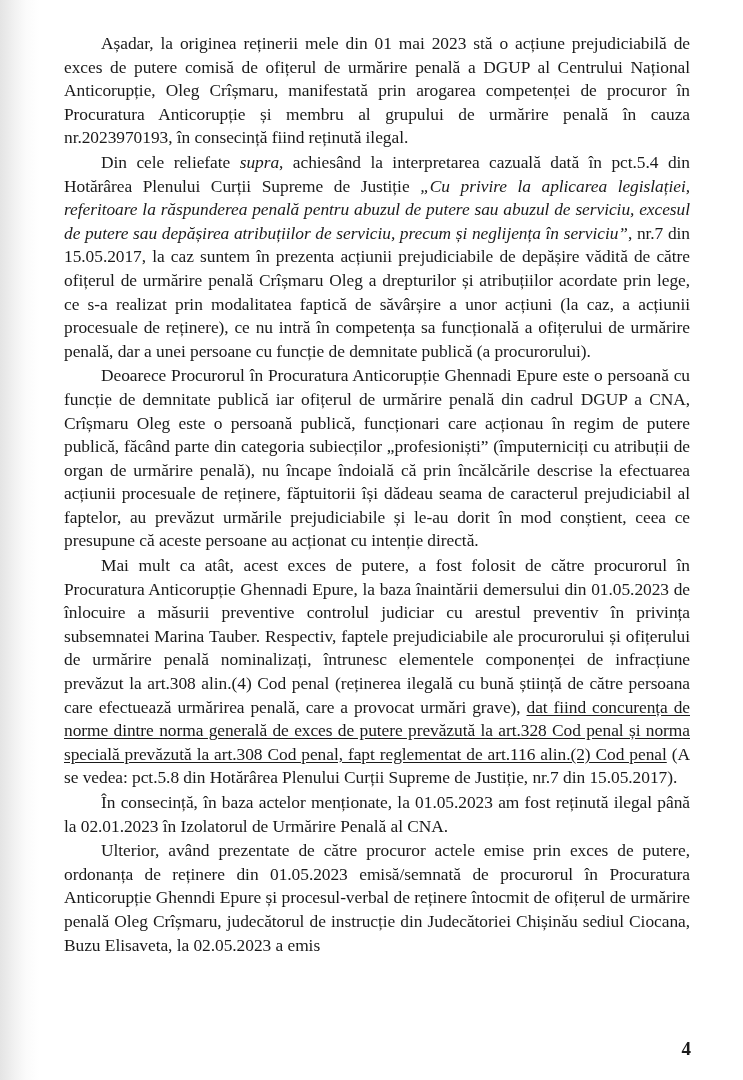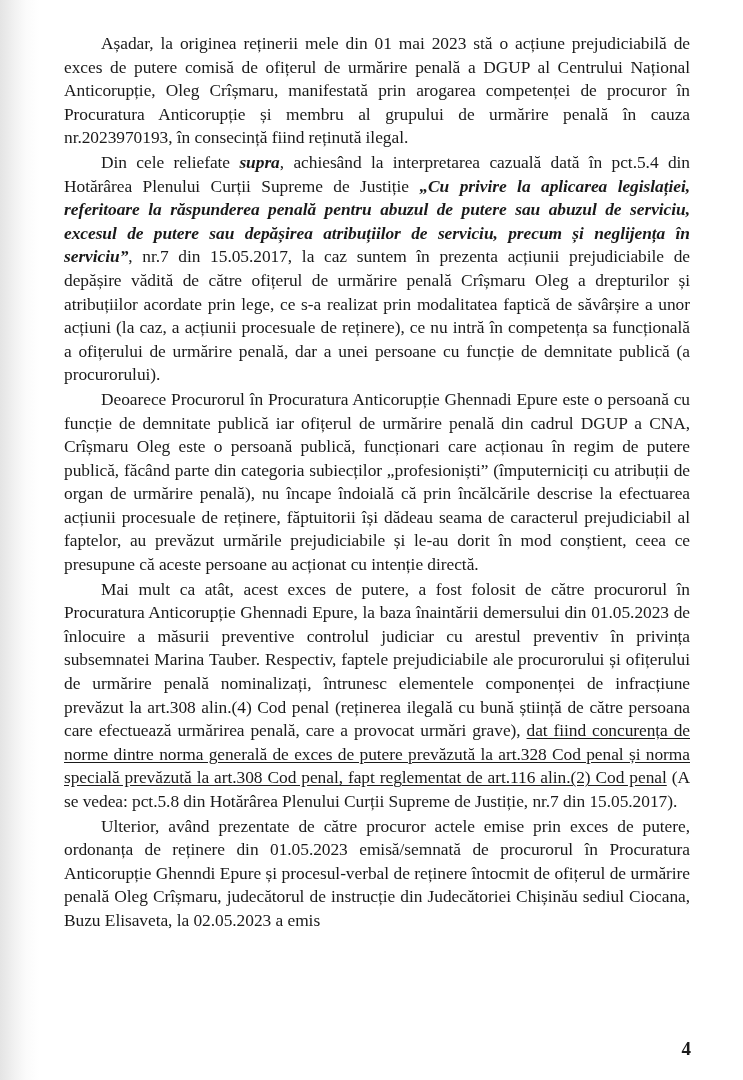--- a/index.html
+++ b/index.html
@@ -14,38 +14,39 @@
   }
   .text {
     position: absolute; left: 64px; top: 32px; width: 626px;
     font-family: "Liberation Serif", "DejaVu Serif", serif;
     font-size: 17.4px; line-height: 23.6px;
     color: #1a1a1a;
     text-align: justify;
     letter-spacing: -0.05px;
   }
   .text p { margin: 0 0 1px 0; text-indent: 37px; }
-  .text i { font-style: italic; font-weight: bold; }
+  .text i { font-style: italic; }
   .text u { text-underline-offset: 2px; }
   .page-number {
     position: absolute; right: 52px; top: 1038px;
     font-family: "Liberation Serif", "DejaVu Serif", serif;
     font-size: 19px; font-weight: bold; color: #1a1a1a;
   }
 </style>
 </head>
 <body>
 
 <div class="page">
   <div class="text">
     <p><span>Așadar, la originea reținerii mele din 01 mai 2023 stă o acțiune prejudiciabilă de exces de putere comisă de ofițerul de urmărire penală a DGUP al Centrului Național Anticorupție, Oleg Crîșmaru, manifestată prin arogarea competenței de procuror în Procuratura Anticorupție și membru al grupului de urmărire penală în cauza nr.2023970193, în consecință fiind reținută ilegal.</span></p>
 
     <p><span>Din cele reliefate </span><i>supra</i><span>, achiesând la interpretarea cazuală dată în pct.5.4 din Hotărârea Plenului Curții Supreme de Justiție </span><i>„Cu privire la aplicarea legislației, referitoare la răspunderea penală pentru abuzul de putere sau abuzul de serviciu, excesul de putere sau depășirea atribuțiilor de serviciu, precum și neglijența în serviciu”</i><span>, nr.7 din 15.05.2017, la caz suntem în prezenta acțiunii prejudiciabile de depășire vădită de către ofițerul de urmărire penală Crîșmaru Oleg a drepturilor și atribuțiilor acordate prin lege, ce s-a realizat prin modalitatea faptică de săvârșire a unor acțiuni (la caz, a acțiunii procesuale de reținere), ce nu intră în competența sa funcțională a ofițerului de urmărire penală, dar a unei persoane cu funcție de demnitate publică (a procurorului).</span></p>
 
     <p><span>Deoarece Procurorul în Procuratura Anticorupție Ghennadi Epure este o persoană cu funcție de demnitate publică iar ofițerul de urmărire penală din cadrul DGUP a CNA, Crîșmaru Oleg este o persoană publică, funcționari care acționau în regim de putere publică, făcând parte din categoria subiecților „profesioniști” (împuterniciți cu atribuții de organ de urmărire penală), nu încape îndoială că prin încălcările descrise la efectuarea acțiunii procesuale de reținere, făptuitorii își dădeau seama de caracterul prejudiciabil al faptelor, au prevăzut urmările prejudiciabile și le-au dorit în mod conștient, ceea ce presupune că aceste persoane au acționat cu intenție directă.</span></p>
 
     <p><span>Mai mult ca atât, acest exces de putere, a fost folosit de către procurorul în Procuratura Anticorupție Ghennadi Epure, la baza înaintării demersului din 01.05.2023 de înlocuire a măsurii preventive controlul judiciar cu arestul preventiv în privința subsemnatei Marina Tauber. Respectiv, faptele prejudiciabile ale procurorului și ofițerului de urmărire penală nominalizați, întrunesc elementele componenței de infracțiune prevăzut la art.308 alin.(4) Cod penal (reținerea ilegală cu bună știință de către persoana care efectuează urmărirea penală, care a provocat urmări grave), </span><u>dat fiind concurența de norme dintre norma generală de exces de putere prevăzută la art.328 Cod penal și norma specială prevăzută la art.308 Cod penal, fapt reglementat de art.116 alin.(2) Cod penal</u><span> (A se vedea: pct.5.8 din Hotărârea Plenului Curții Supreme de Justiție, nr.7 din 15.05.2017).</span></p>
 
+    <p><span>În consecință, în baza actelor menționate, la 01.05.2023 am fost reținută ilegal până la 02.01.2023 în Izolatorul de Urmărire Penală al CNA.</span></p>
 
     <p><span>Ulterior, având prezentate de către procuror actele emise prin exces de putere, ordonanța de reținere din 01.05.2023 emisă/semnată de procurorul în Procuratura Anticorupție Ghenndi Epure și procesul-verbal de reținere întocmit de ofițerul de urmărire penală Oleg Crîșmaru, judecătorul de instrucție din Judecătoriei Chișinău sediul Ciocana, Buzu Elisaveta, la 02.05.2023 a emis</span></p>
   </div>
   <div class="page-number">4</div>
 </div>
 
 </body></html>

